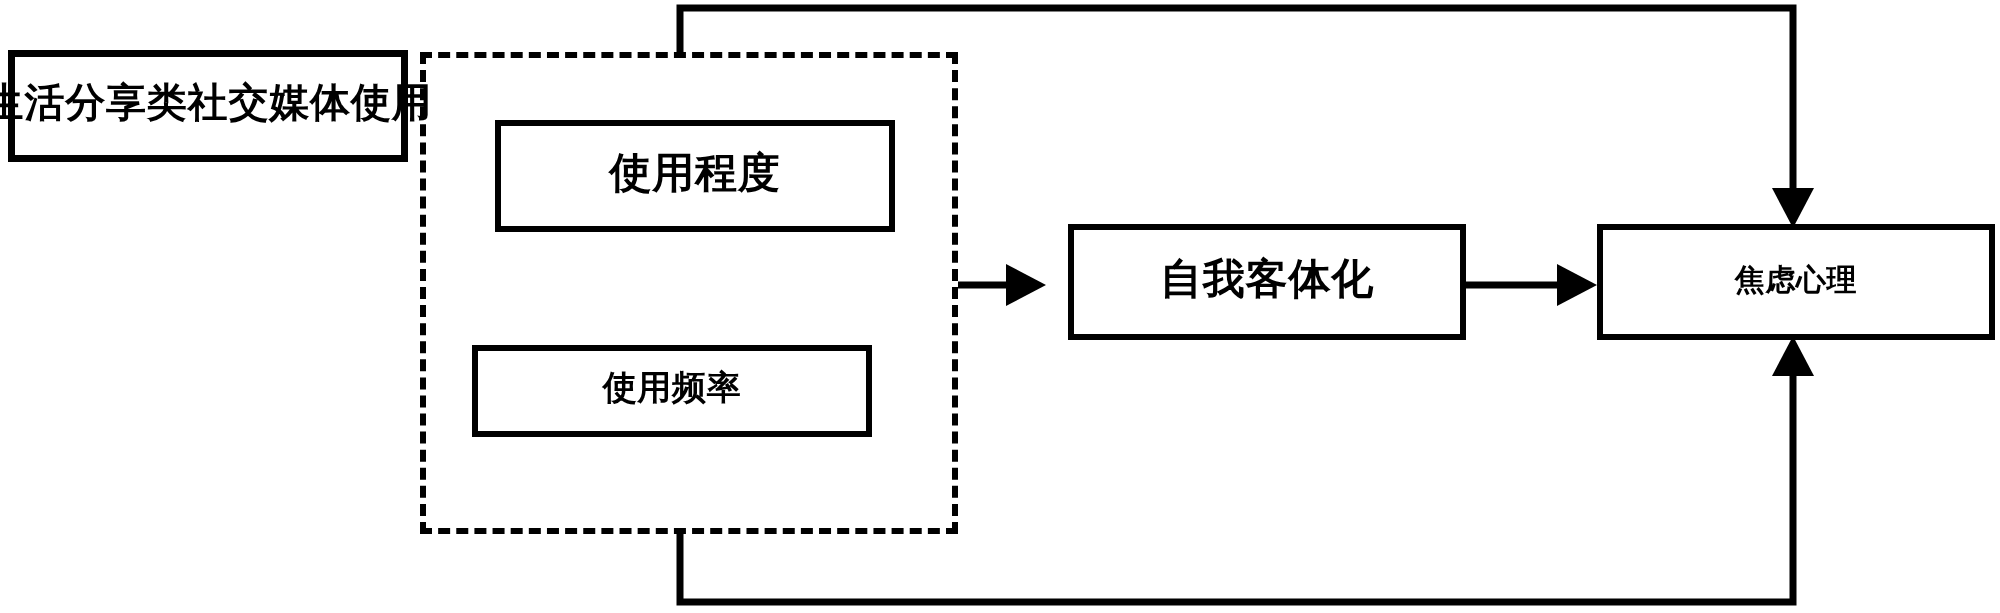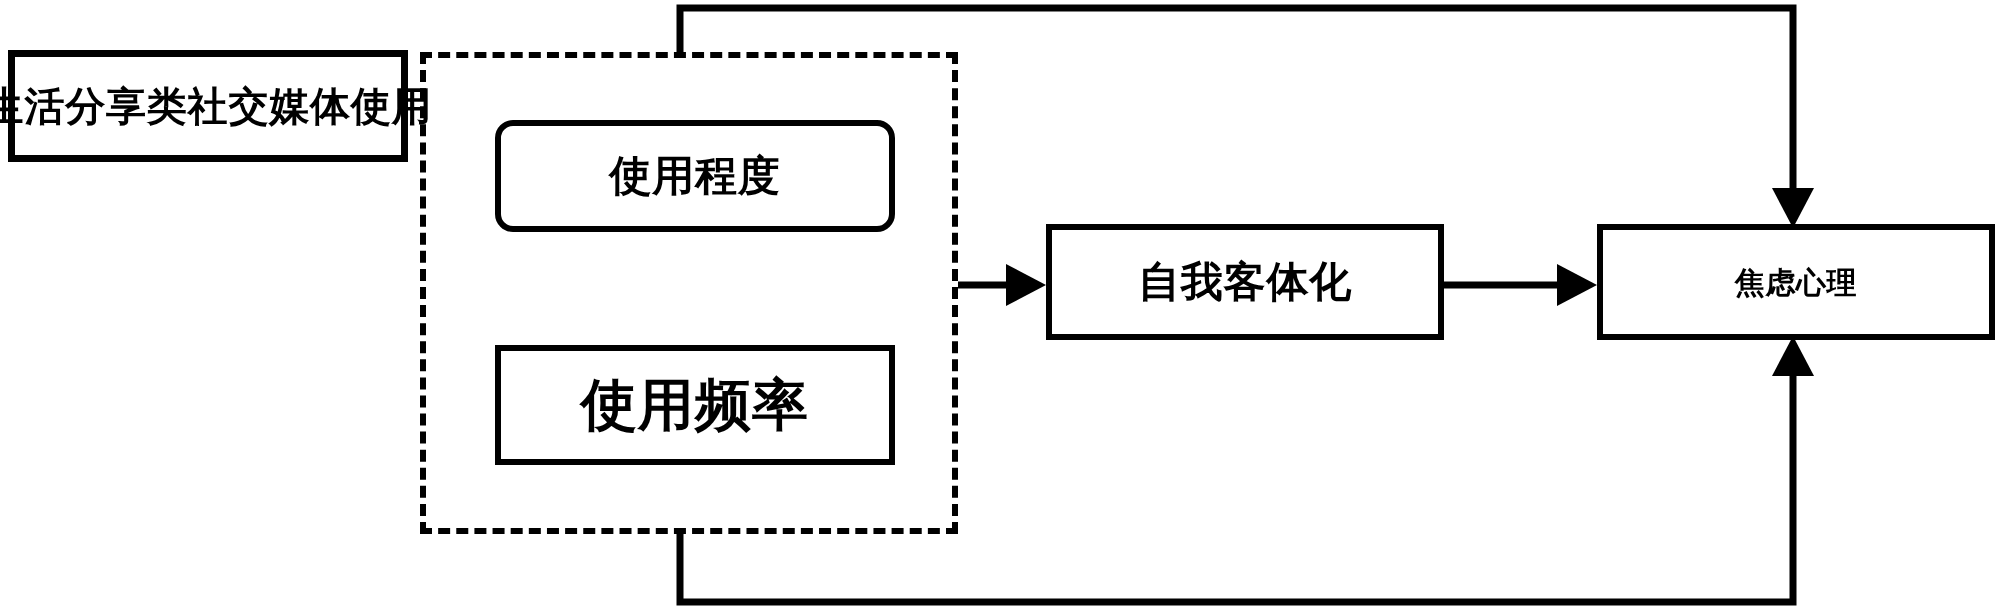--- a/index.html
+++ b/index.html
@@ -10,20 +10,21 @@
   }
   body {
     font-family: "DejaVu Sans", "Liberation Sans", sans-serif;
   }
   #diagram-root {
     position: relative;
     width: 2000px;
     height: 613px;
     background: #ffffff;
     overflow: hidden;
+    font-family: Liberation Mono, monospace;
   }
   .node-box {
     position: absolute;
     box-sizing: border-box;
     background: #ffffff;
     border: 6px solid #000000;
     display: flex;
     align-items: center;
     justify-content: center;
     text-align: center;
@@ -44,28 +45,27 @@
     left: 8px;  top: 50px;  width: 400px;  height: 112px;
     font-size: 40px;
     border-width: 7px;
   }
   #group-usage {
     left: 420px; top: 52px; width: 538px; height: 482px;
   }
   #box-usage-degree {
     left: 495px; top: 120px; width: 400px; height: 112px;
     font-size: 42px;
-    border-radius: 18px;
   }
   #box-usage-frequency {
-    left: 495px; top: 345px; width: 400px; height: 120px;
-    font-size: 56px;
+    left: 472px; top: 345px; width: 400px; height: 92px;
+    font-size: 34px;
   }
   #box-self-objectification {
-    left: 1046px; top: 224px; width: 398px; height: 116px;
+    left: 1068px; top: 224px; width: 398px; height: 116px;
     font-size: 42px;
   }
   #box-anxiety {
     left: 1597px; top: 224px; width: 398px; height: 116px;
     font-size: 30px;
   }
   #connector-layer {
     position: absolute;
     left: 0; top: 0;
     width: 2000px;

